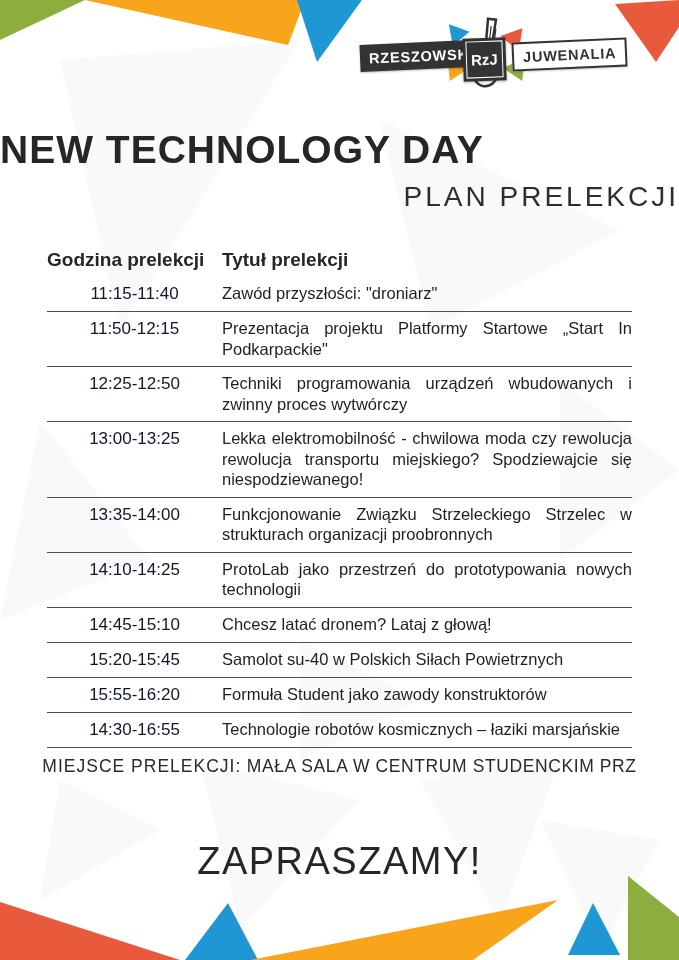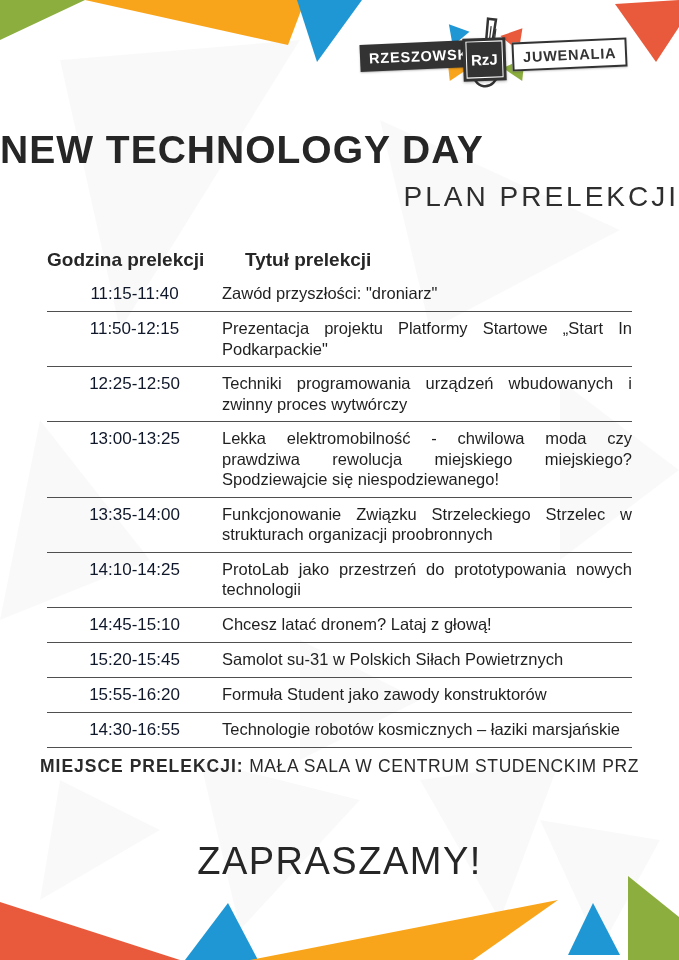--- a/index.html
+++ b/index.html
@@ -31,28 +31,28 @@
   .rzj-inner{border:1.5px solid #fff;color:#fff;font-weight:bold;font-size:15px;padding:9px 4px;}
 
   
   .title{position:absolute;left:0;right:0;top:128px;text-align:left;
     font-size:39px;font-weight:800;letter-spacing:1px;color:#262626;}
   .subtitle{position:absolute;left:0;right:0;top:181px;text-align:right;
     font-size:28px;font-weight:400;letter-spacing:3px;color:#2e2e2e;}
 
   
   .table{position:absolute;left:47px;width:585px;top:249px;}
-  .t-head{display:grid;grid-template-columns:175px 1fr;font-weight:bold;font-size:19px;padding-bottom:6px;gap:23px;}
+  .t-head{display:grid;grid-template-columns:175px 1fr;font-weight:bold;font-size:19px;padding-bottom:6px;}
   .t-row{display:grid;grid-template-columns:175px 1fr;border-bottom:1px solid #4f4f4f;padding:6px 0 7px;}
   .t-time{text-align:center;font-size:17px;padding-top:1px;color:#0f172a;}
   .t-title{font-size:16.5px;line-height:20.5px;text-align:justify;color:#1f1f1f;}
 
   
   .venue{position:absolute;left:0;right:0;top:756px;text-align:center;font-size:17.5px;letter-spacing:.6px;white-space:nowrap;color:#2a2a2a;}
-  .venue b{font-weight:700;letter-spacing:1px;}
+  .venue b{font-weight:400;letter-spacing:1px;}
   .closing{position:absolute;left:0;right:0;top:840px;text-align:center;font-size:38px;font-weight:400;letter-spacing:1.5px;color:#262626;}
 </style>
 </head>
 <body>
 
 <div class="poster">
 
   <svg class="layer" width="679" height="960" viewBox="0 0 679 960">
     <polygon class="fill-faint" points="60,60 300,40 120,330"></polygon>
     <polygon class="fill-faint" points="380,120 620,230 430,330"></polygon>
@@ -113,41 +113,41 @@
     <div class="t-title">Prezentacja projektu Platformy Startowe „Start In Podkarpackie"</div>
   </div>
 
   <div class="t-row">
     <div class="t-time">12:25-12:50</div>
     <div class="t-title">Techniki programowania urządzeń wbudowanych i zwinny proces wytwórczy</div>
   </div>
 
   <div class="t-row">
     <div class="t-time">13:00-13:25</div>
-    <div class="t-title">Lekka elektromobilność - chwilowa moda czy prawdziwa rewolucja miejskiego miejskiego? Spodziewajcie się niespodziewanego!</div>
+    <div class="t-title">Lekka elektromobilność - chwilowa moda czy rewolucja rewolucja transportu miejskiego? Spodziewajcie się niespodziewanego!</div>
   </div>
 
   <div class="t-row">
     <div class="t-time">13:35-14:00</div>
     <div class="t-title">Funkcjonowanie Związku Strzeleckiego Strzelec w strukturach organizacji proobronnych</div>
   </div>
 
   <div class="t-row">
     <div class="t-time">14:10-14:25</div>
     <div class="t-title">ProtoLab jako przestrzeń do prototypowania nowych technologii</div>
   </div>
 
   <div class="t-row">
     <div class="t-time">14:45-15:10</div>
     <div class="t-title">Chcesz latać dronem? Lataj z głową!</div>
   </div>
 
   <div class="t-row">
     <div class="t-time">15:20-15:45</div>
-    <div class="t-title">Samolot su-31 w Polskich Siłach Powietrznych</div>
+    <div class="t-title">Samolot su-40 w Polskich Siłach Powietrznych</div>
   </div>
 
   <div class="t-row">
     <div class="t-time">15:55-16:20</div>
     <div class="t-title">Formuła Student jako zawody konstruktorów</div>
   </div>
 
   <div class="t-row">
     <div class="t-time">14:30-16:55</div>
     <div class="t-title">Technologie robotów kosmicznych – łaziki marsjańskie</div>

